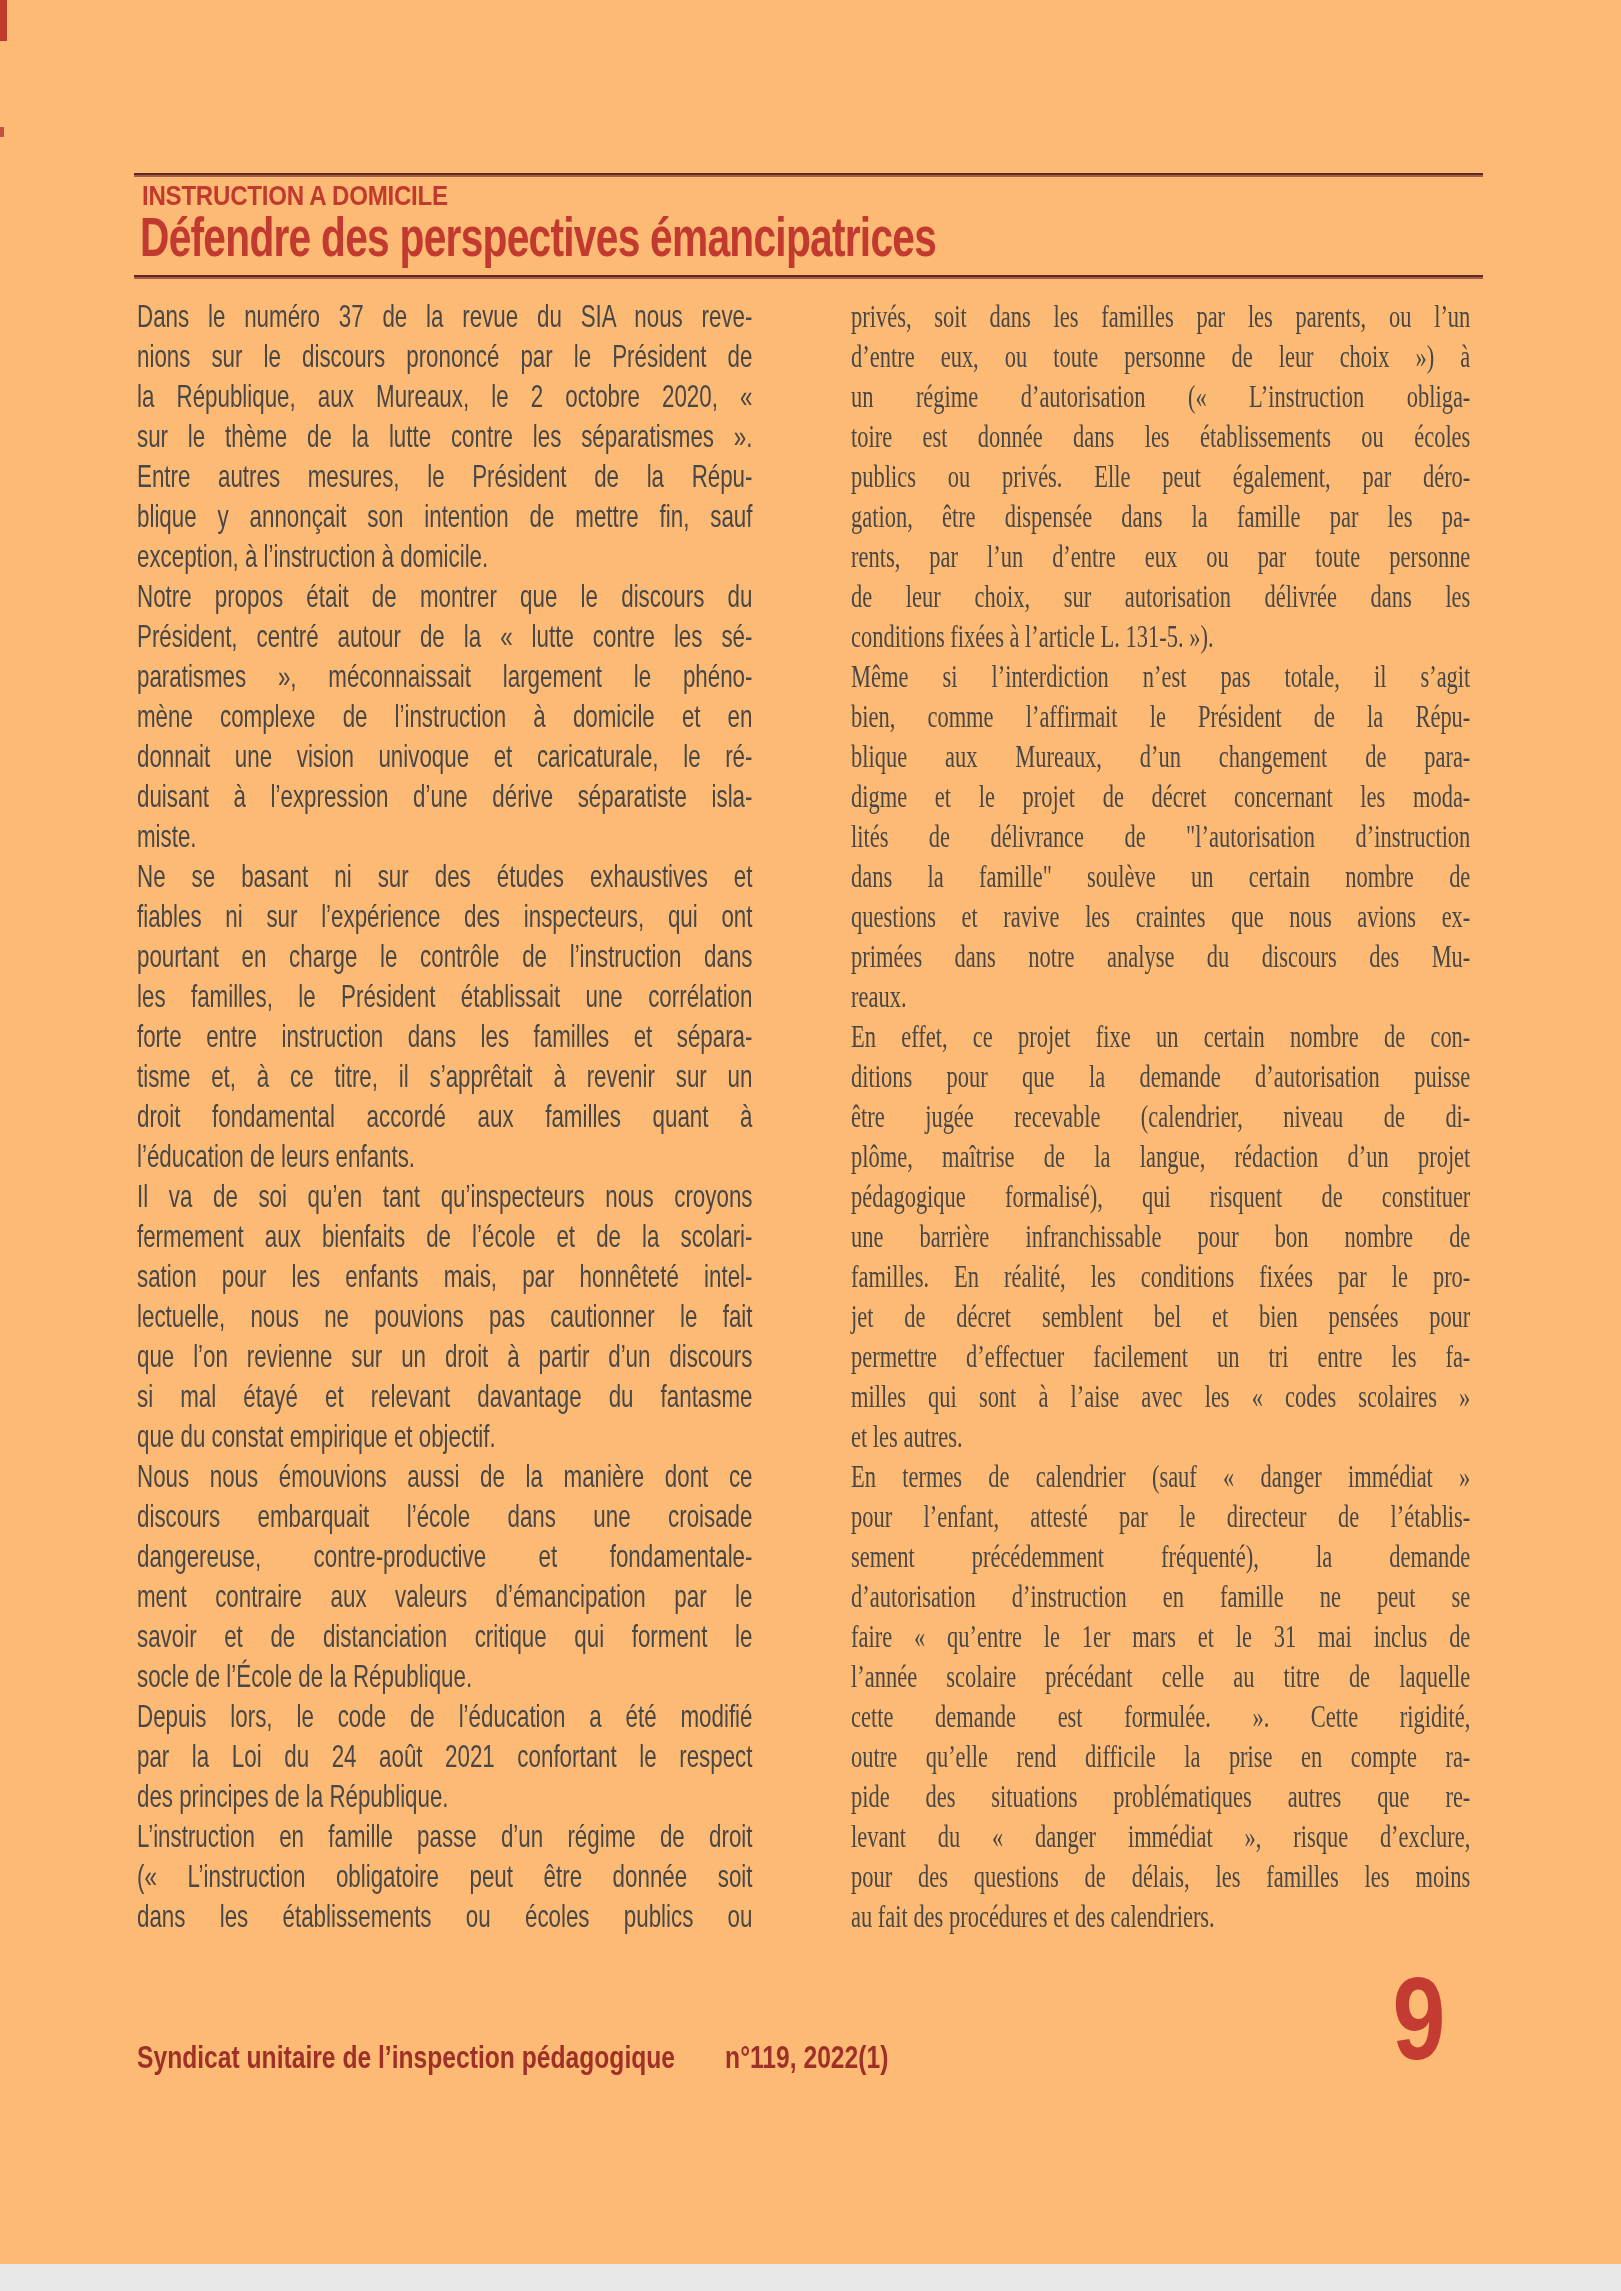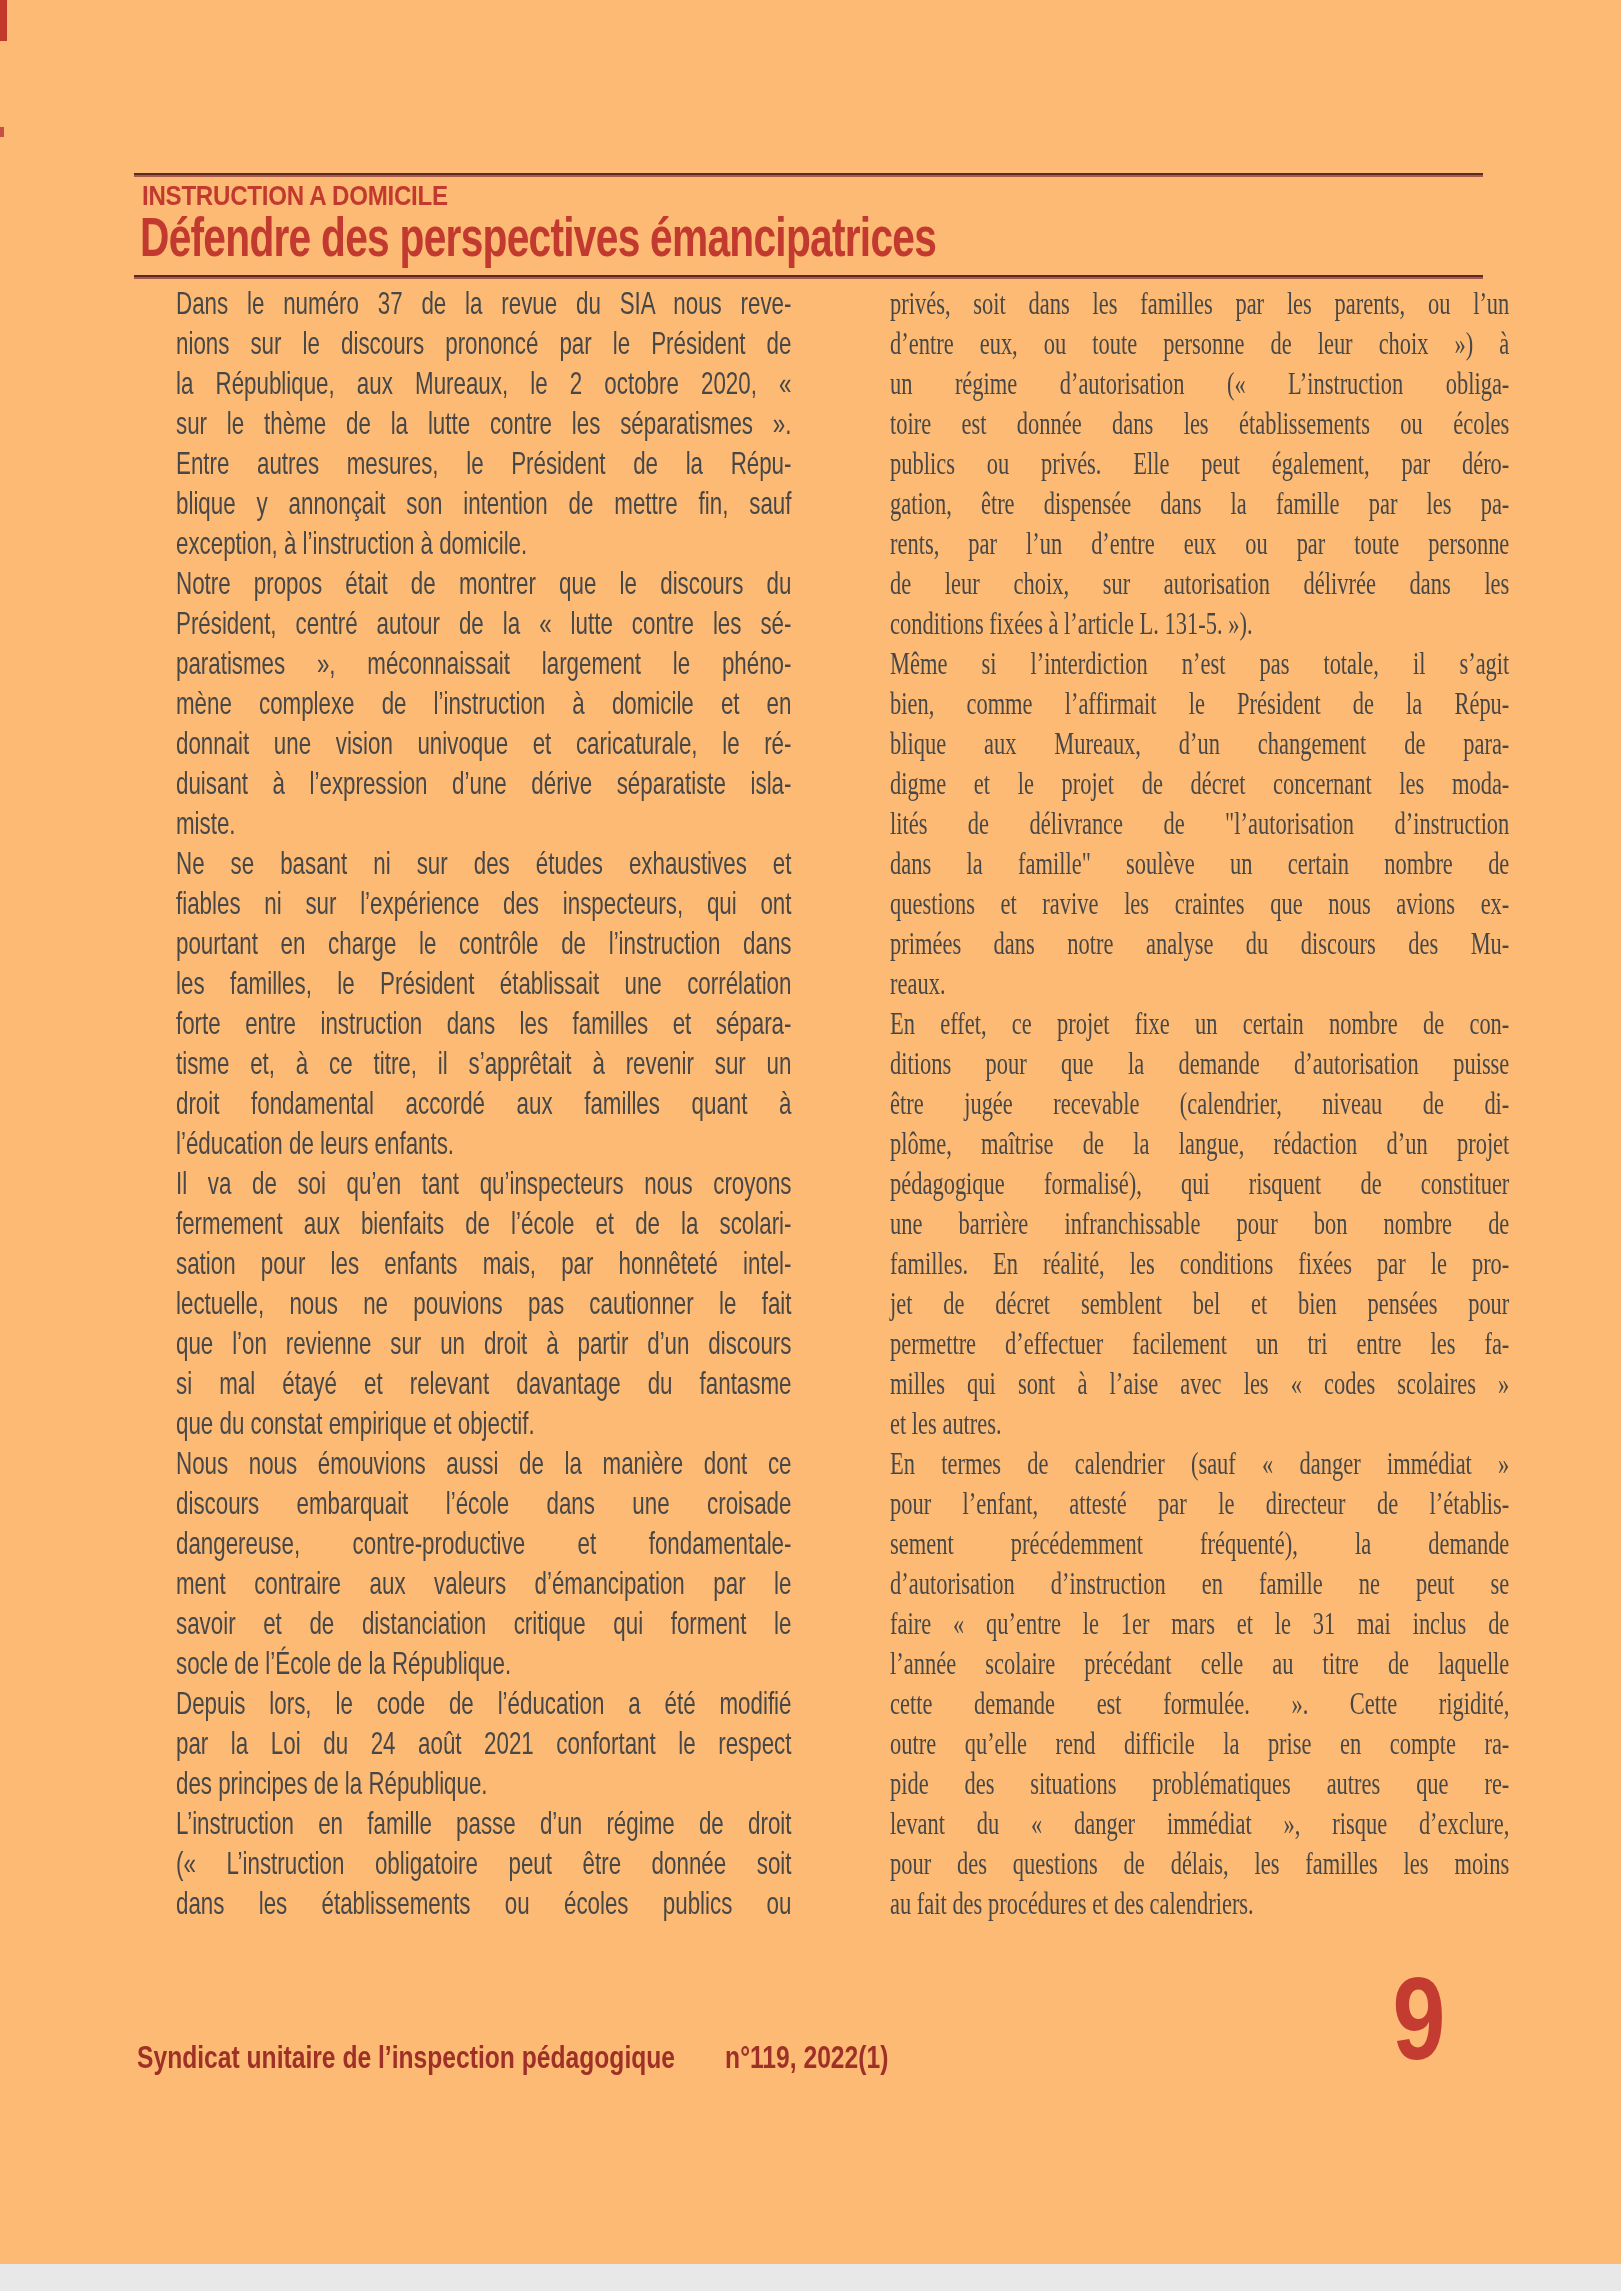--- a/index.html
+++ b/index.html
@@ -28,21 +28,21 @@
     transform:scaleX(0.88);transform-origin:0 0;
   }
   .headline{
     position:absolute;left:140px;top:208px;
     font-size:55px;font-weight:bold;color:#c23a2f;
     letter-spacing:-1px;white-space:nowrap;line-height:59px;
     transform:scaleX(0.74);transform-origin:0 0;
   }
 
   
-  .col{position:absolute;top:283px;overflow:visible;margin-left:39px;}
+  .col{position:absolute;top:296px;overflow:visible;}
   .col-1{left:137px;width:616px;}
   .col-2{left:851px;width:619px;font-family:Liberation Serif, serif;}
   .col-inner{width:882px;transform-origin:0 0;}
   .col-1 .col-inner{transform:scaleX(0.6978);}
   .col-2 .col-inner{transform:scaleX(0.7022);}
   .bline{
     height:40px;line-height:40px;
     font-size:32px;color:#474747;
     text-align:justify;text-align-last:justify;
     letter-spacing:0;

